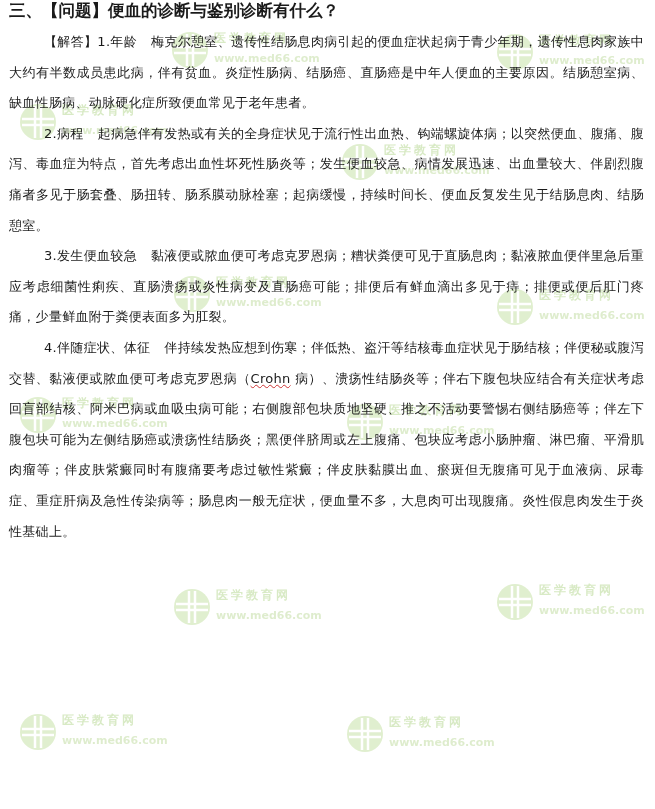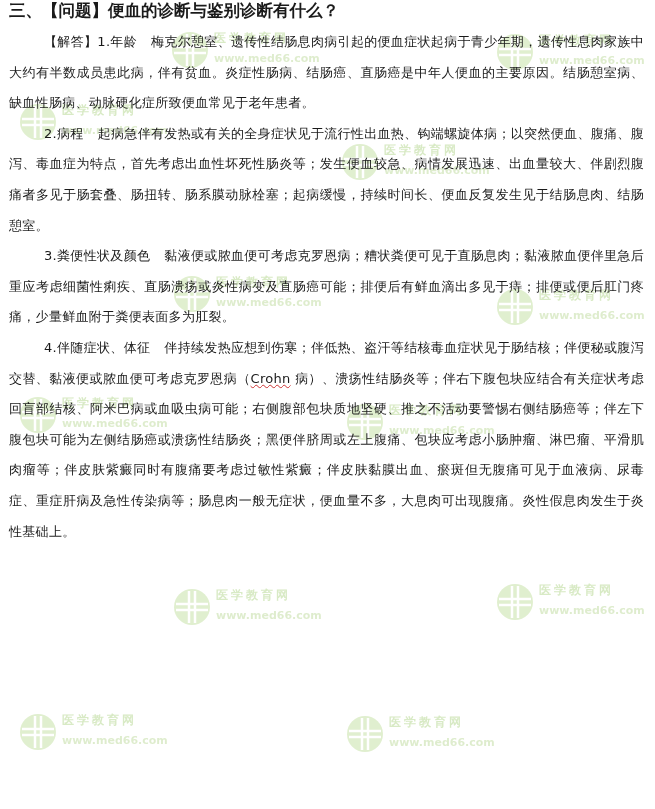--- a/index.html
+++ b/index.html
@@ -132,17 +132,17 @@
     <span class="wm-url">www.med66.com</span>
   </div>
 
   <div class="content">
     <div class="title">三、【问题】便血的诊断与鉴别诊断有什么？</div>
 
     <p class="para first"><span class="indent"></span><span>【解答】</span><span>1.</span><span class="heading-text">年龄</span><span>梅克尔憩室、遗传性结肠息肉病引起的便血症状起病于青少年期，遗传性息肉家族中大约有半数成员患此病，伴有贫血。炎症性肠病、结肠癌、直肠癌是中年人便血的主要原因。结肠憩室病、缺血性肠病、动脉硬化症所致便血常见于老年患者。</span></p>
 
     <p class="para"><span class="indent"></span><span>2.</span><span class="heading-text">病程</span><span>起病急伴有发热或有关的全身症状见于流行性出血热、钩端螺旋体病；以突然便血、腹痛、腹泻、毒血症为特点，首先考虑出血性坏死性肠炎等；发生便血较急、病情发展迅速、出血量较大、伴剧烈腹痛者多见于肠套叠、肠扭转、肠系膜动脉栓塞；起病缓慢，持续时间长、便血反复发生见于结肠息肉、结肠憩室。</span></p>
 
-    <p class="para"><span class="indent"></span><span>3.</span><span class="heading-text">粪便性状及颜色</span><span>黏液便或脓血便可考虑克罗恩病；糟状粪便可见于直肠息肉；黏液脓血便伴里急后重应考虑细菌性痢疾、直肠溃疡或炎性病变及直肠癌可能；排便后有鲜血滴出多见于痔；排便或便后肛门疼痛，少量鲜血附于粪便表面多为肛裂。</span></p>
+    <p class="para"><span class="indent"></span><span>3.</span><span class="heading-text">发生便血较急</span><span>黏液便或脓血便可考虑克罗恩病；糟状粪便可见于直肠息肉；黏液脓血便伴里急后重应考虑细菌性痢疾、直肠溃疡或炎性病变及直肠癌可能；排便后有鲜血滴出多见于痔；排便或便后肛门疼痛，少量鲜血附于粪便表面多为肛裂。</span></p>
 
     <p class="para"><span class="indent"></span><span>4.</span><span class="heading-text">伴随症状、体征</span><span>伴持续发热应想到伤寒；伴低热、盗汗等结核毒血症状见于肠结核；伴便秘或腹泻交替、黏液便或脓血便可考虑克罗恩病（</span><span class="spell">Crohn</span><span> 病）、溃疡性结肠炎等；伴右下腹包块应结合有关症状考虑回盲部结核、阿米巴病或血吸虫病可能；右侧腹部包块质地坚硬、推之不活动要警惕右侧结肠癌等；伴左下腹包块可能为左侧结肠癌或溃疡性结肠炎；黑便伴脐周或左上腹痛、包块应考虑小肠肿瘤、淋巴瘤、平滑肌肉瘤等；伴皮肤紫癜同时有腹痛要考虑过敏性紫癜；伴皮肤黏膜出血、瘀斑但无腹痛可见于血液病、尿毒症、重症肝病及急性传染病等；肠息肉一般无症状，便血量不多，大息肉可出现腹痛。炎性假息肉发生于炎性基础上。</span></p>
   </div>
 </div>
 
 </body></html>

